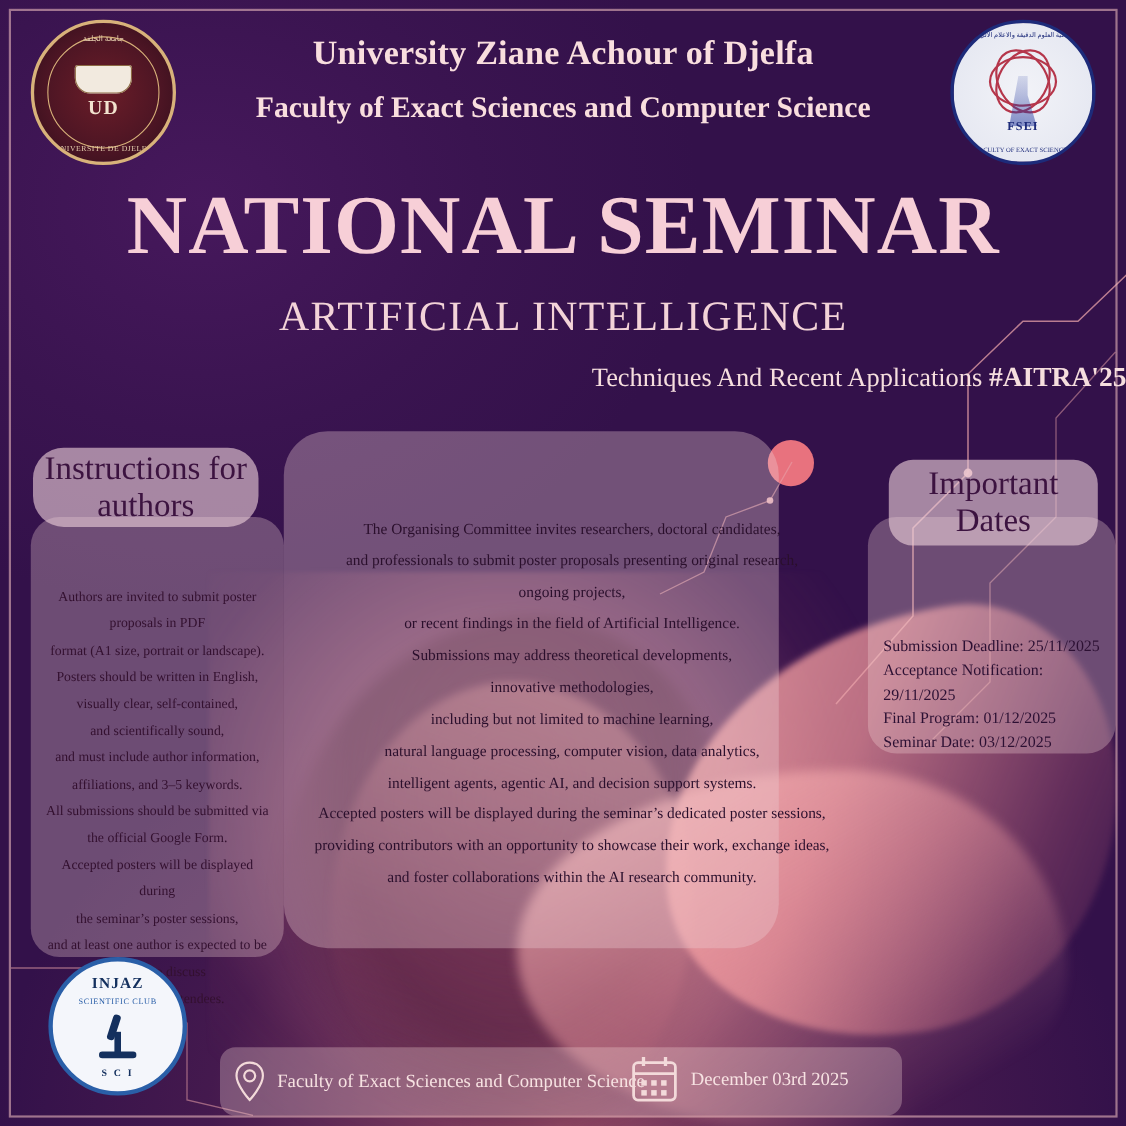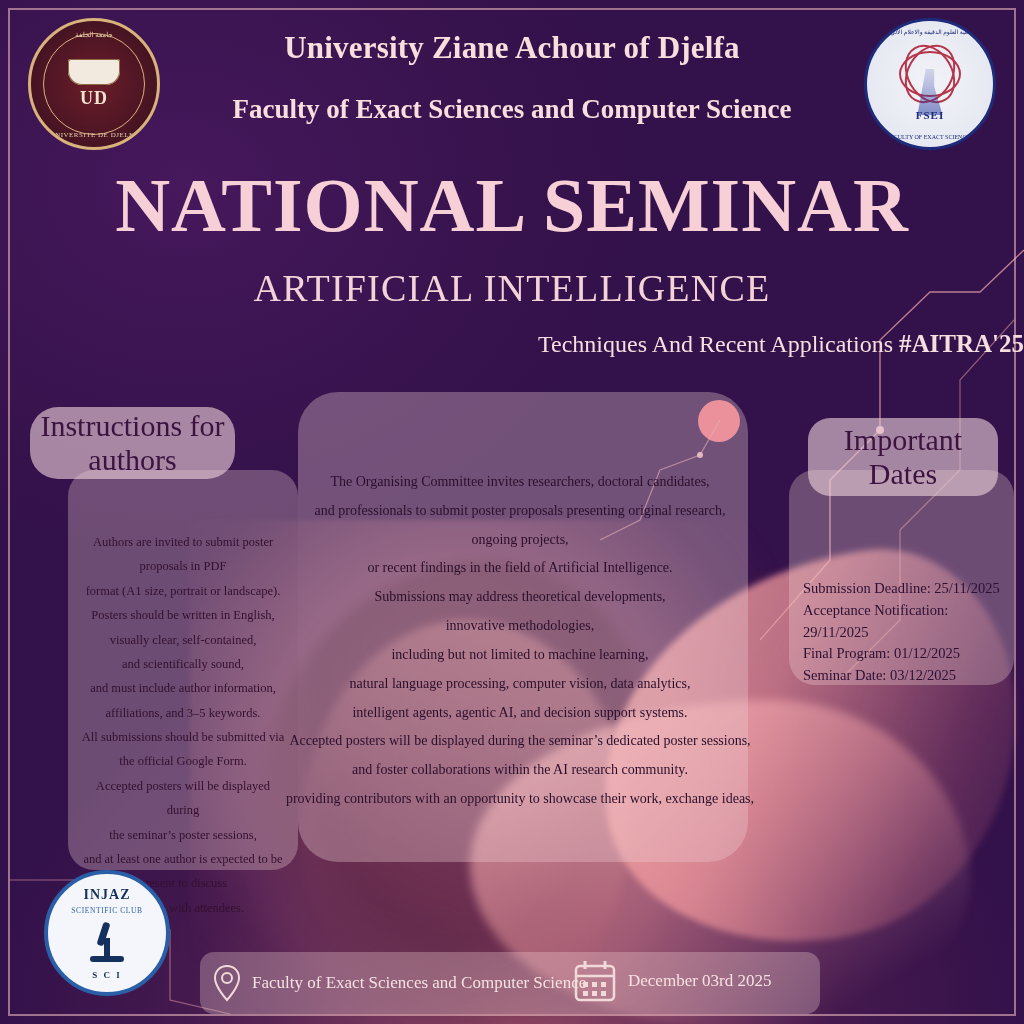--- a/index.html
+++ b/index.html
@@ -81,21 +81,21 @@
   .header-titles {
     position: absolute;
     left: 0; right: 0; top: 30px;
     text-align: center;
     color: #f9dede;
   }
   .uni-name {
     font-size: 31px;
     font-weight: bold;
     letter-spacing: 0.2px;
-    margin-bottom: 28px;
+    margin-bottom: 16px;
   }
   .fac-name {
     font-size: 27px;
     font-weight: bold;
   }
 
   .logo-left {
     position: absolute;
     left: 28px; top: 18px;
     width: 126px; height: 126px;
@@ -192,21 +192,20 @@
     font-weight: bold;
     font-size: 25px;
   }
 
   
   .panel {
     position: absolute;
     background: rgba(244, 214, 214, 0.30);
     border-radius: 26px;
     color: #2c1033;
-    margin-left: 40px;
   }
   .panel-head {
     position: absolute;
     background: rgba(236, 206, 216, 0.62);
     border-radius: 22px;
     color: #3c1340;
     text-align: center;
     display: flex; align-items: center; justify-content: center;
     font-size: 30px;
     line-height: 1.12;
@@ -395,22 +394,22 @@
       <div>The Organising Committee invites researchers, doctoral candidates,</div>
       <div>and professionals to submit poster proposals presenting original research,</div>
       <div>ongoing projects,</div>
       <div>or recent findings in the field of Artificial Intelligence.</div>
       <div>Submissions may address theoretical developments,</div>
       <div>innovative methodologies,</div>
       <div>including but not limited to machine learning,</div>
       <div>natural language processing, computer vision, data analytics,</div>
       <div>intelligent agents, agentic AI, and decision support systems.</div>
       <div>Accepted posters will be displayed during the seminar’s dedicated poster sessions,</div>
+      <div>providing contributors with an opportunity to showcase their work, exchange ideas,</div>
       <div>and foster collaborations within the AI research community.</div>
-      <div>providing contributors with an opportunity to showcase their work, exchange ideas,</div>
     </div>
 
   <div class="injaz-logo">
     <div class="txt-top">INJAZ</div>
     <div class="txt-sub">SCIENTIFIC CLUB</div>
     <div class="scope">
       <div class="arm"></div>
         <div class="stand"></div>
         <div class="base"></div>
     </div>

